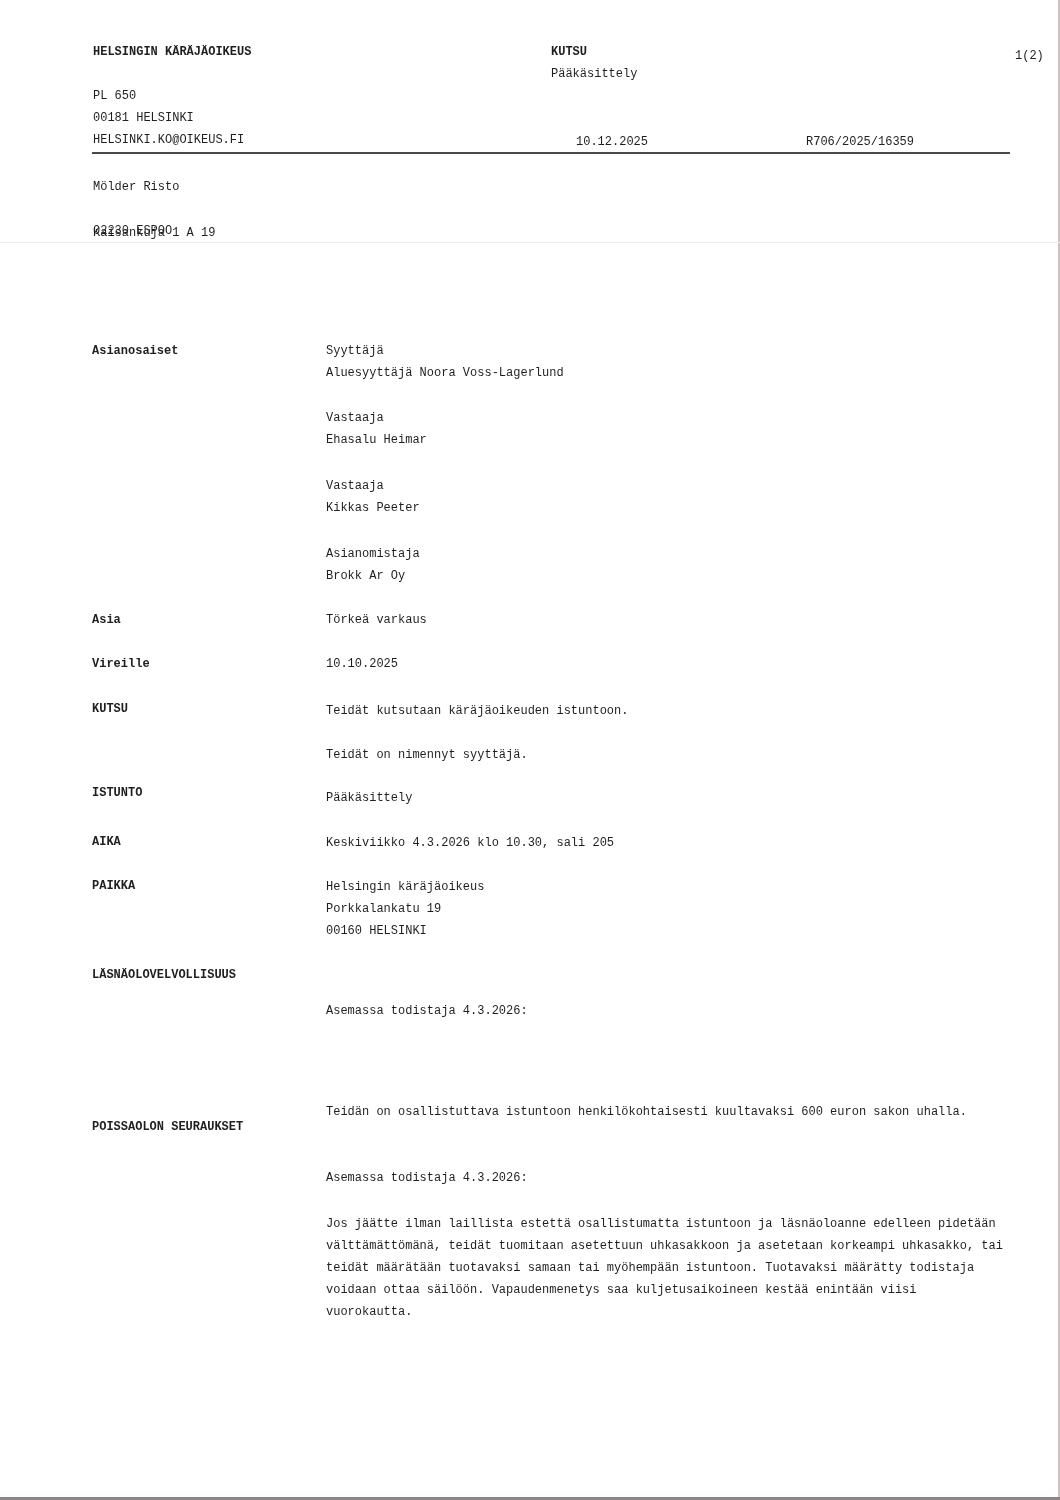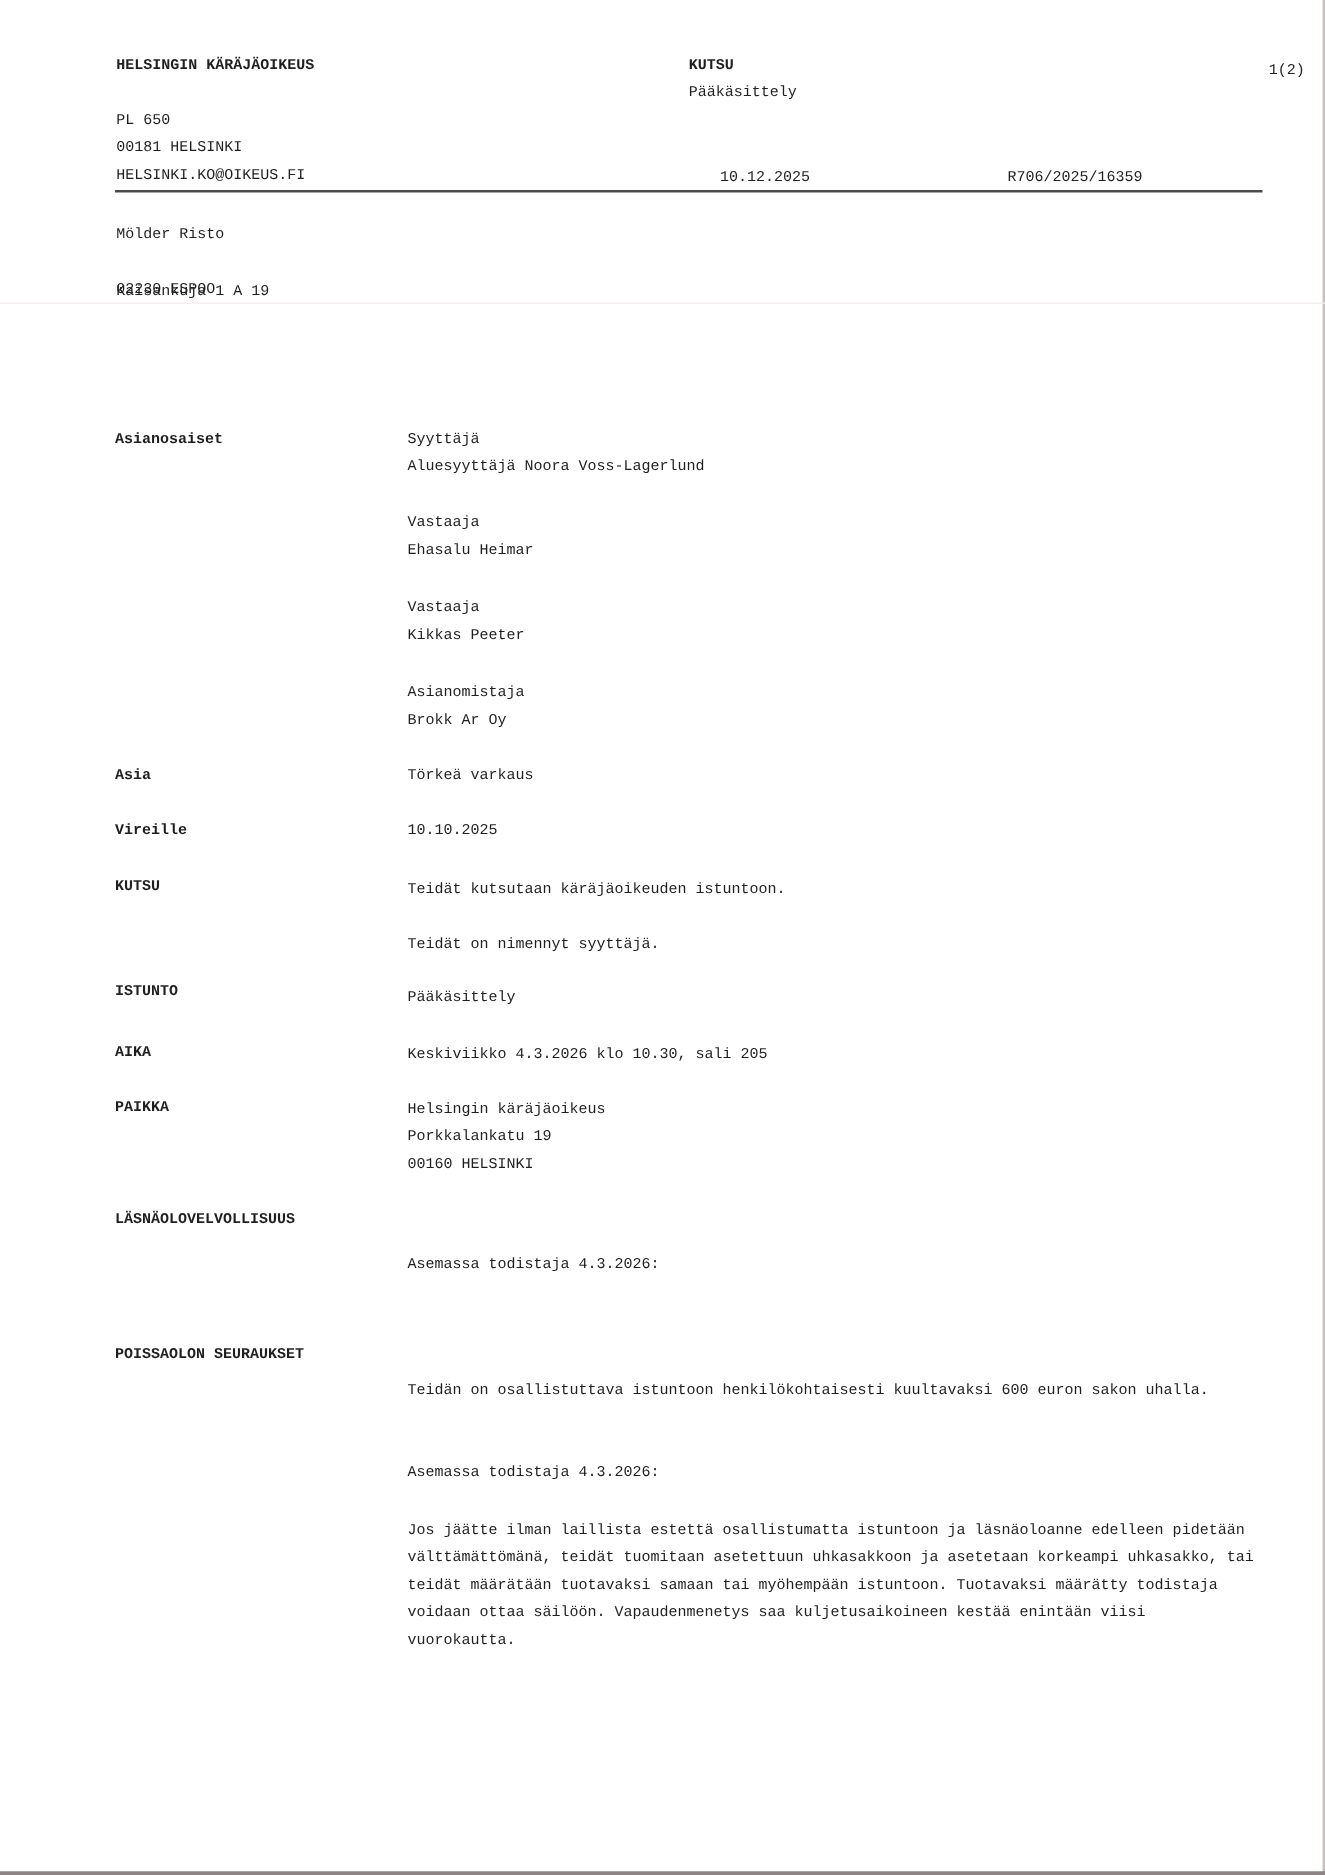--- a/index.html
+++ b/index.html
@@ -70,15 +70,15 @@
 
 <div class="abs fs b label" style="top:875px;">PAIKKA</div>
 <div class="abs fs val" style="top:876px;">Helsingin käräjäoikeus</div>
 <div class="abs fs val" style="top:898px;">Porkkalankatu 19</div>
 <div class="abs fs val" style="top:920px;">00160 HELSINKI</div>
 
 <div class="abs fs b label" style="top:964px;">LÄSNÄOLOVELVOLLISUUS</div>
 <div class="abs fs val" style="top:1000px;">Asemassa todistaja 4.3.2026:</div>
 <div class="abs fs val para" style="top:1101px;">Teidän on osallistuttava istuntoon henkilökohtaisesti kuultavaksi 600 euron sakon uhalla.</div>
 
-<div class="abs fs b label" style="top:1072px;">POISSAOLON SEURAUKSET</div>
+<div class="abs fs b label" style="top:1116px;">POISSAOLON SEURAUKSET</div>
 <div class="abs fs val" style="top:1167px;">Asemassa todistaja 4.3.2026:</div>
 <div class="abs fs val para" style="top:1213px;">Jos jäätte ilman laillista estettä osallistumatta istuntoon ja läsnäoloanne edelleen pidetään välttämättömänä, teidät tuomitaan asetettuun uhkasakkoon ja asetetaan korkeampi uhkasakko, tai teidät määrätään tuotavaksi samaan tai myöhempään istuntoon. Tuotavaksi määrätty todistaja voidaan ottaa säilöön. Vapaudenmenetys saa kuljetusaikoineen kestää enintään viisi vuorokautta.</div>
 
 </body></html>

